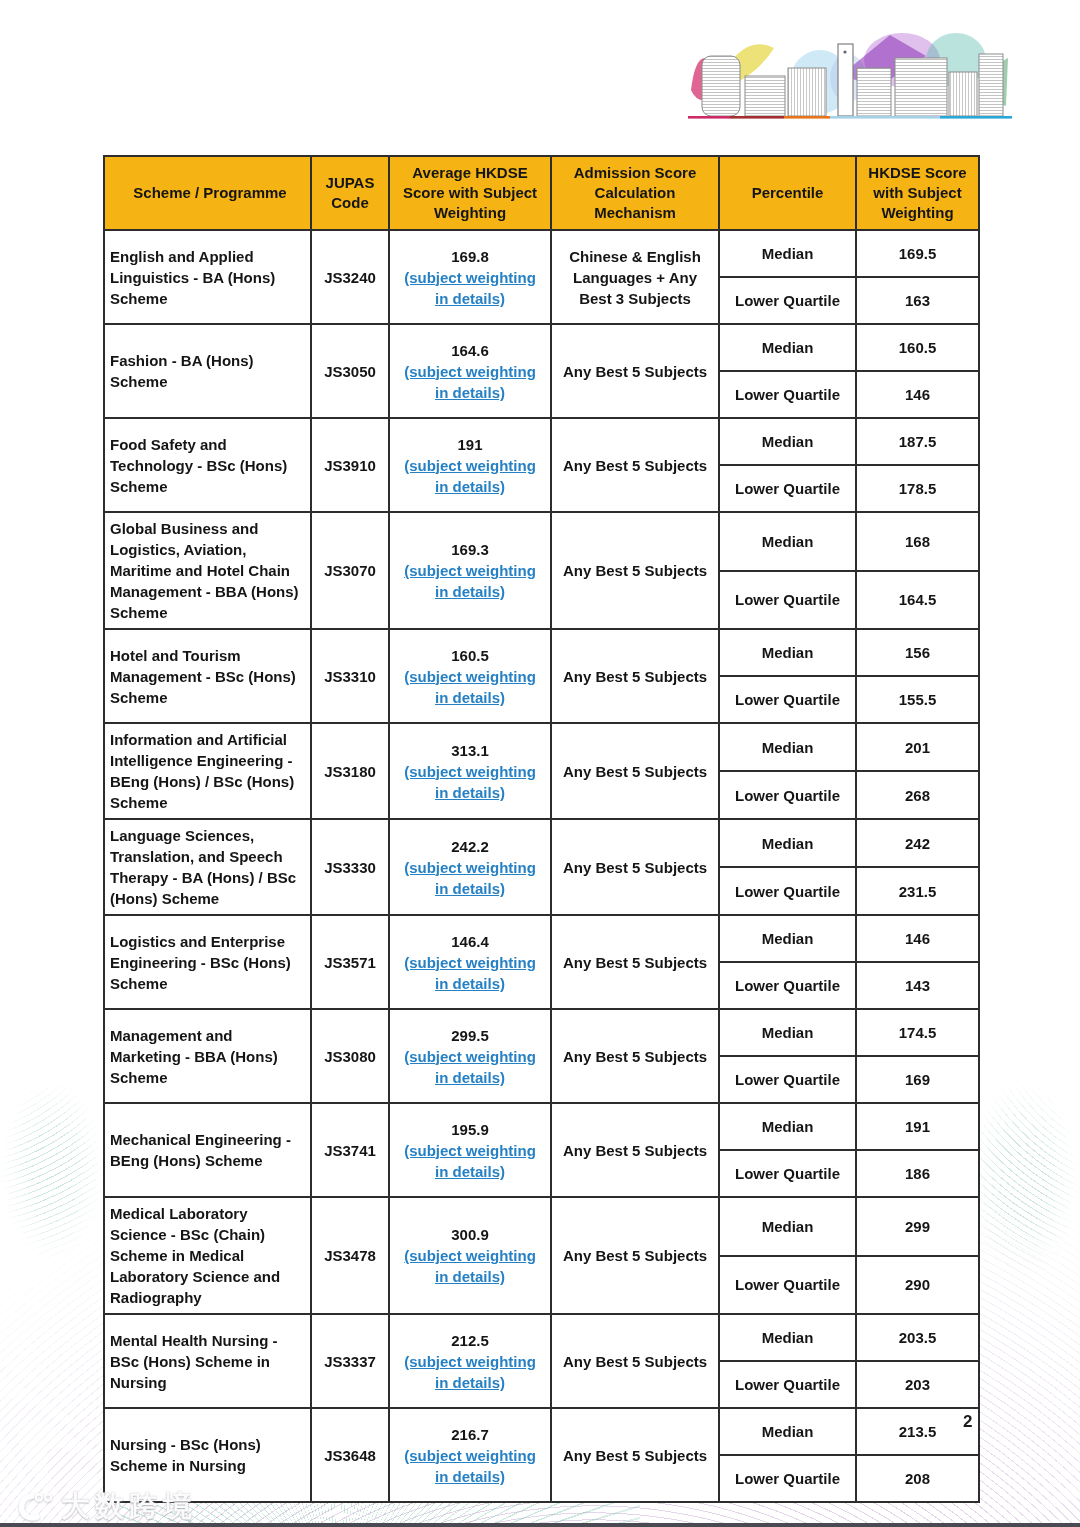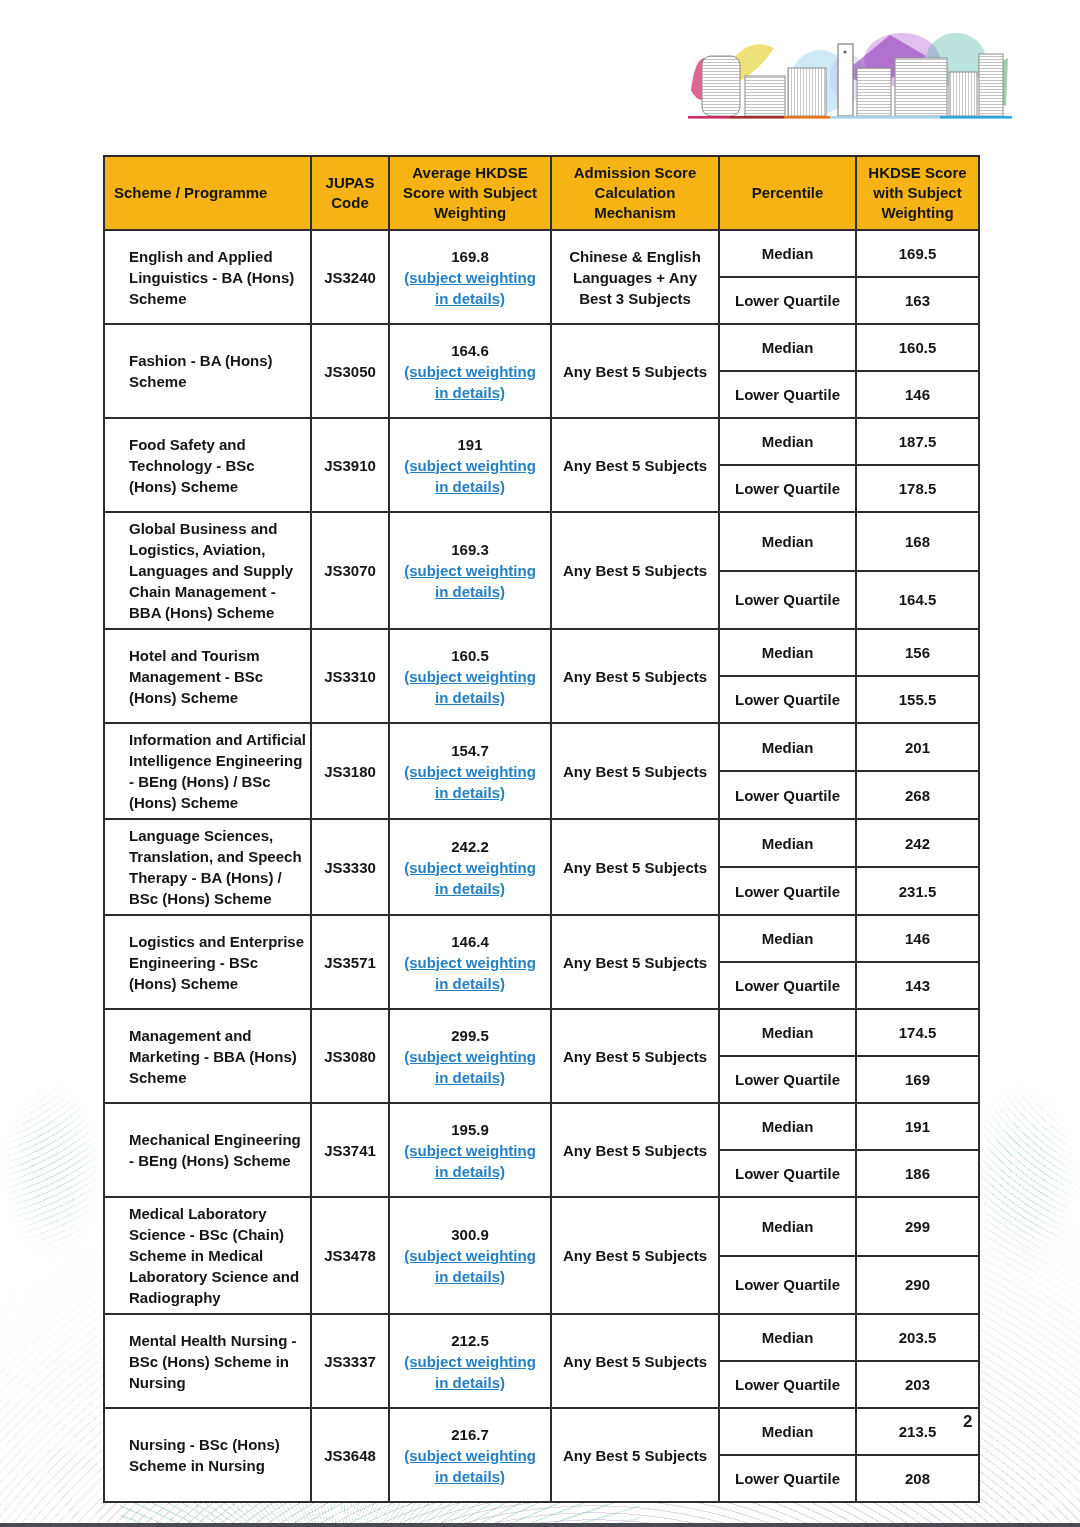--- a/index.html
+++ b/index.html
@@ -53,26 +53,26 @@
   .skyline { position:absolute; left:688px; top:28px; width:324px; height:102px; pointer-events:none; }
 
   
   .table-wrap { position:absolute; left:103px; top:155px; z-index:2; }
   table.scores { border-collapse:collapse; table-layout:fixed; width:875px; background:#ffffff; }
   .scores th, .scores td { border:2px solid #2d2d2d; font-weight:700; }
   .scores th {
     background:#F6B414; color:#151515; font-size:15px; line-height:20px;
     padding:6px 4px; text-align:center; vertical-align:middle;
   }
-  .scores th.left { text-align:left; padding-left:9px; }
+  .scores th.left { text-align:center; padding-left:9px; }
   .scores td {
     background:#ffffff; color:#151515; font-size:15px; line-height:21px;
     padding:5px 6px; text-align:center; vertical-align:middle;
   }
-  .scores td.c-prog { text-align:left; padding-left:24px; padding-right:4px; }
+  .scores td.c-prog { text-align:left; padding-left:5px; padding-right:4px; }
   .scores td.sub { height:35px;border-radius:19px; }
   a.swlink { color:#2680C4; text-decoration:underline; font-weight:700; display:inline-block; }
 
   
   .watermark {
     position:absolute; left:10px; top:1487px; z-index:3; display:flex; align-items:center; gap:7px;
     pointer-events:none;
   }
   .watermark .wm-text {
     font-size:29px; font-weight:700; letter-spacing:5px; color:rgba(255,255,255,0.95);
@@ -186,21 +186,21 @@
             <td rowspan="2"><div>191</div><a class="swlink" href="#">(subject weighting in details)</a></td>
             <td rowspan="2">Any Best 5 Subjects</td>
             <td class="sub">Median</td>
             <td class="sub">187.5</td>
           </tr>
           <tr>
             <td class="sub">Lower Quartile</td>
             <td class="sub">178.5</td>
           </tr>
           <tr>
-            <td class="c-prog" rowspan="2">Global Business and Logistics, Aviation, Languages and Supply Chain Management - BBA (Hons) Scheme</td>
+            <td class="c-prog" rowspan="2">Global Business and Logistics, Aviation, Maritime and Hotel Chain Management - BBA (Hons) Scheme</td>
             <td rowspan="2">JS3070</td>
             <td rowspan="2"><div>169.3</div><a class="swlink" href="#">(subject weighting in details)</a></td>
             <td rowspan="2">Any Best 5 Subjects</td>
             <td class="sub">Median</td>
             <td class="sub">168</td>
           </tr>
           <tr>
             <td class="sub">Lower Quartile</td>
             <td class="sub">164.5</td>
           </tr>
@@ -212,21 +212,21 @@
             <td class="sub">Median</td>
             <td class="sub">156</td>
           </tr>
           <tr>
             <td class="sub">Lower Quartile</td>
             <td class="sub">155.5</td>
           </tr>
           <tr>
             <td class="c-prog" rowspan="2">Information and Artificial Intelligence Engineering - BEng (Hons) / BSc (Hons) Scheme</td>
             <td rowspan="2">JS3180</td>
-            <td rowspan="2"><div>154.7</div><a class="swlink" href="#">(subject weighting in details)</a></td>
+            <td rowspan="2"><div>313.1</div><a class="swlink" href="#">(subject weighting in details)</a></td>
             <td rowspan="2">Any Best 5 Subjects</td>
             <td class="sub">Median</td>
             <td class="sub">201</td>
           </tr>
           <tr>
             <td class="sub">Lower Quartile</td>
             <td class="sub">268</td>
           </tr>
           <tr>
             <td class="c-prog" rowspan="2">Language Sciences, Translation, and Speech Therapy - BA (Hons) / BSc (Hons) Scheme</td>
@@ -311,14 +311,22 @@
           <tr>
             <td class="sub">Lower Quartile</td>
             <td class="sub">208</td>
           </tr>
         </tbody>
     </table>
   </div>
 
   <div class="page-number">2</div>
 
+  <div class="watermark">
+    <svg width="44" height="32" viewBox="0 0 44 32" style="filter:drop-shadow(0 1px 1px rgba(140,140,155,0.45)); opacity:0.95;">
+      <path d="M22,5 A11,11 0 1 0 27,26" stroke="#ffffff" stroke-width="5.5" fill="none" stroke-linecap="round"></path>
+      <circle cx="29" cy="6.5" r="3.2" stroke="#ffffff" stroke-width="2.2" fill="none"></circle>
+      <circle cx="38" cy="6.5" r="3.2" stroke="#ffffff" stroke-width="2.2" fill="none"></circle>
+    </svg>
+    <span class="wm-text">大数跨境</span>
+  </div>
 
 </div>
 
 </body></html>

